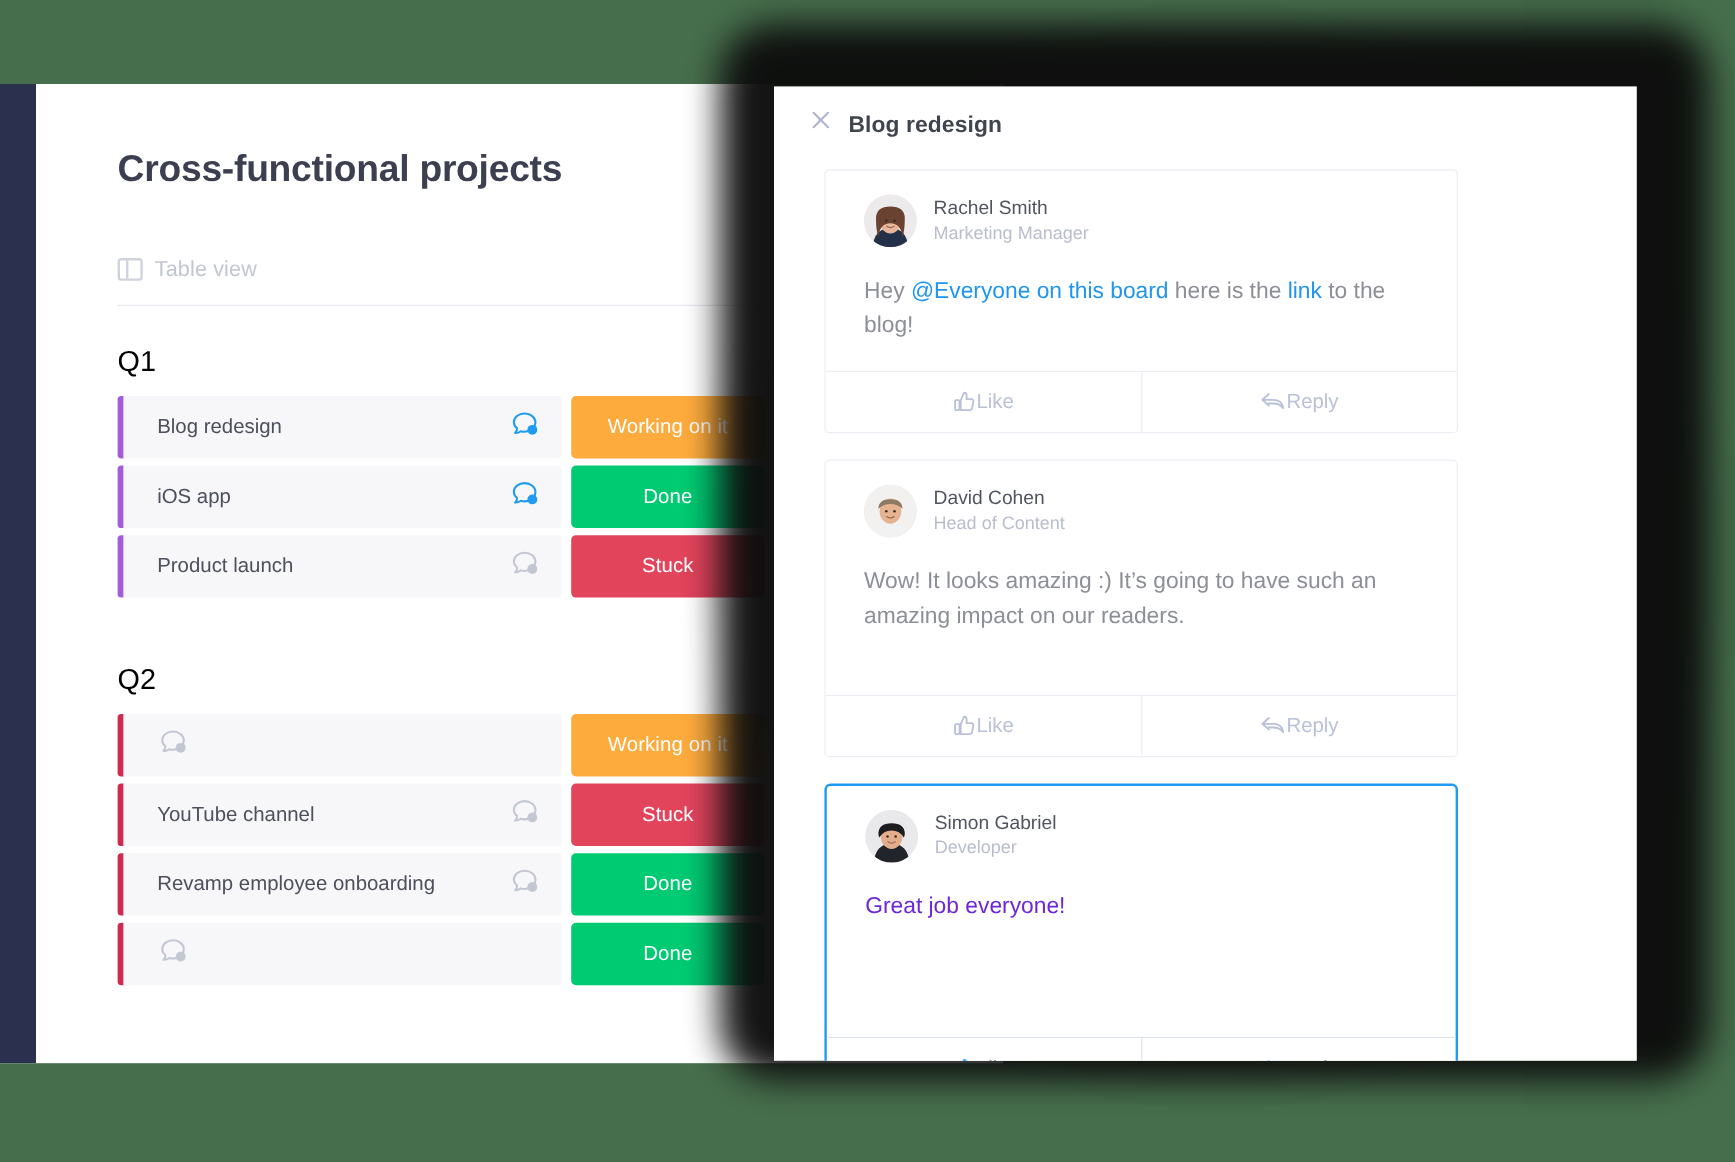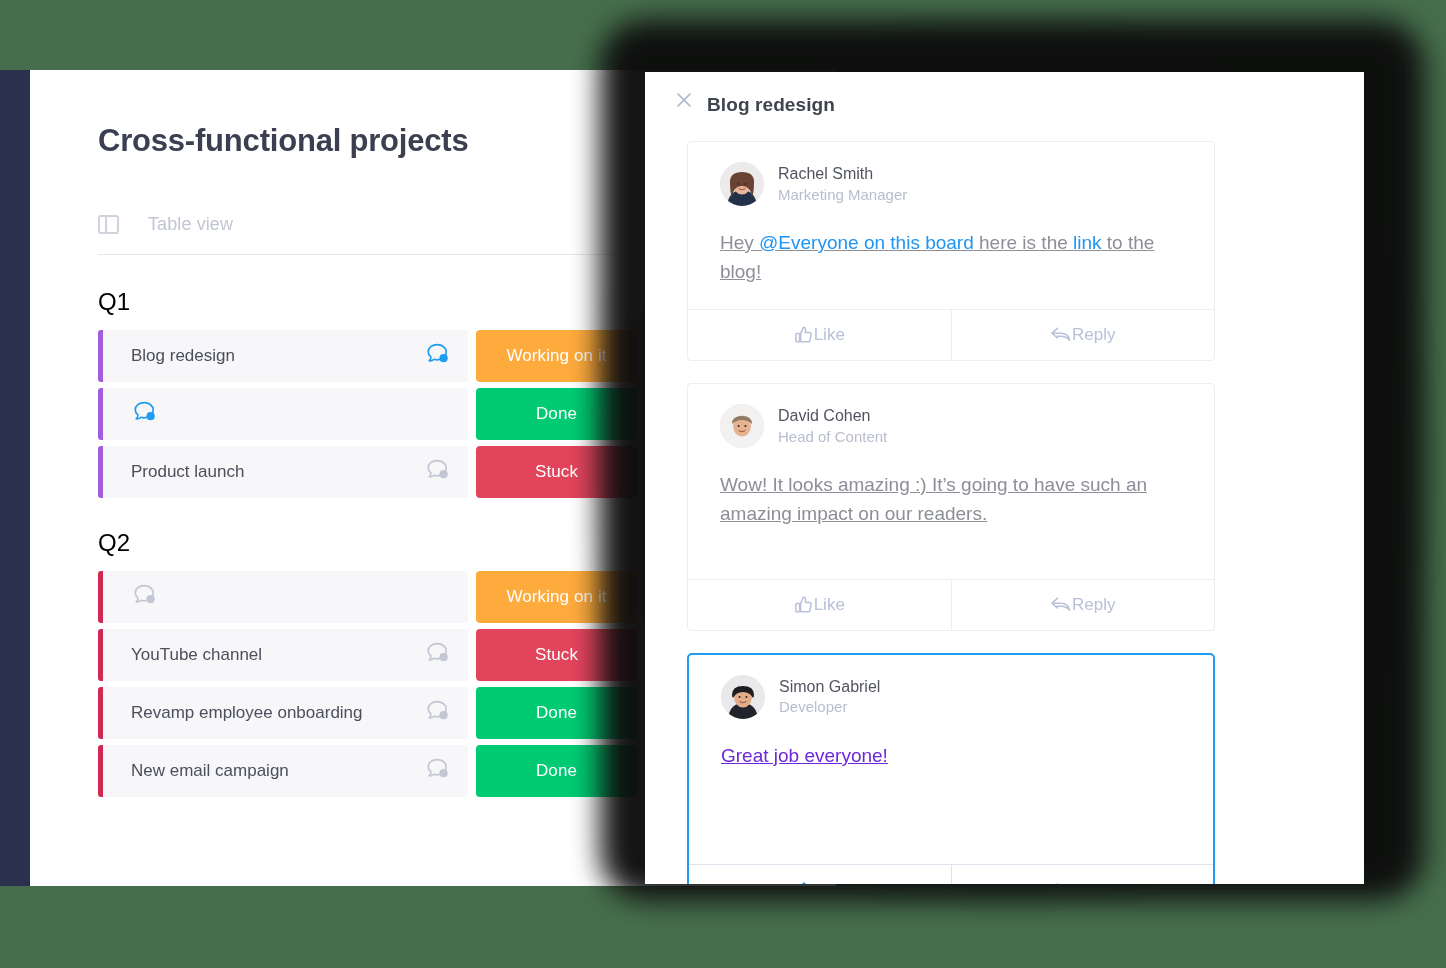--- a/index.html
+++ b/index.html
@@ -53,21 +53,21 @@
     color: #3b3f50;
     letter-spacing: -0.2px;
   }
 
   #view-tab {
     position: absolute;
     left: 68px;
     top: 144px;
     display: flex;
     align-items: center;
-    gap: 29px;
+    gap: 10px;
   }
   #view-tab .tab-label {
     font-size: 18px;
     color: #c2c5d3;
     letter-spacing: 0.1px;
   }
   .table-icon {
     width: 21px; height: 19px;
     border: 2px solid #d0d3de;
     border-radius: 3px;
@@ -89,21 +89,21 @@
     width: 790px;
     height: 1px;
     background: #e7e8ee;
   }
 
   .group {
     position: absolute;
     left: 68px;
   }
   #group-q1 { top: 218px; }
-  #group-q2 { top: 459px; }
+  #group-q2 { top: 483px; }
 
   .group-title {
     font-size: 24px;
     font-weight: 500;
     margin-bottom: 14px;
     letter-spacing: 0.1px;
   }
 
   .row {
     display: flex;
@@ -258,21 +258,20 @@
     font-size: 15px;
     color: #b9bdcd;
     line-height: 1.35;
   }
 
   .comment-body {
     padding: 22px 34px 0 32px;
     font-size: 19px;
     line-height: 1.55;
     color: #8d8f97;
-    text-decoration: underline;
   }
   .comment-card.highlighted .comment-body {
     color: #6d28d9;
   }
   .comment-body .mention,
   .comment-body .link {
     color: #2095f3;
   }
 
   .comment-actions {
@@ -337,20 +336,21 @@
                   <circle cx="19.6" cy="16.2" r="4.1" fill="#1f9bf0"></circle>
                 </svg></span>
             </div>
             <div class="status-pill" style="background:#fdab3d">
               <span>Working on it</span>
             </div>
           </div>
           <div class="row">
             <div class="row-bar" style="background:#a25ddc"></div>
             <div class="row-name">
+              <span class="name-text">iOS app</span>
               <span><svg class="chat-icon" viewBox="0 0 26 24">
                   <path d="M13.2 2.6c-5 0-9 3.2-9 7.2 0 2 1 3.8 2.7 5.1 .1 1.4-.5 2.9-1.7 3.9 1.9 .1 3.6-.5 4.8-1.5 1 .3 2.1 .5 3.2 .5 5 0 9-3.2 9-7.9 0-4-4-7.3-9-7.3z" fill="none" stroke="#1f9bf0" stroke-width="1.7" stroke-linejoin="round"></path>
                   <circle cx="19.6" cy="16.2" r="4.1" fill="#1f9bf0"></circle>
                 </svg></span>
             </div>
             <div class="status-pill" style="background:#00ca72">
               <span>Done</span>
             </div>
           </div>
           <div class="row">
@@ -406,21 +406,20 @@
                   <circle cx="19.6" cy="16.2" r="4.1" fill="#c3c7d3"></circle>
                 </svg></span>
             </div>
             <div class="status-pill" style="background:#00ca72">
               <span>Done</span>
             </div>
           </div>
           <div class="row">
             <div class="row-bar" style="background:#cf2a52"></div>
             <div class="row-name">
-              <span class="name-text">New email campaign</span>
               <span><svg class="chat-icon" viewBox="0 0 26 24">
                   <path d="M13.2 2.6c-5 0-9 3.2-9 7.2 0 2 1 3.8 2.7 5.1 .1 1.4-.5 2.9-1.7 3.9 1.9 .1 3.6-.5 4.8-1.5 1 .3 2.1 .5 3.2 .5 5 0 9-3.2 9-7.9 0-4-4-7.3-9-7.3z" fill="none" stroke="#c3c7d3" stroke-width="1.7" stroke-linejoin="round"></path>
                   <circle cx="19.6" cy="16.2" r="4.1" fill="#c3c7d3"></circle>
                 </svg></span>
             </div>
             <div class="status-pill" style="background:#00ca72">
               <span>Done</span>
             </div>
           </div>
         </div>

